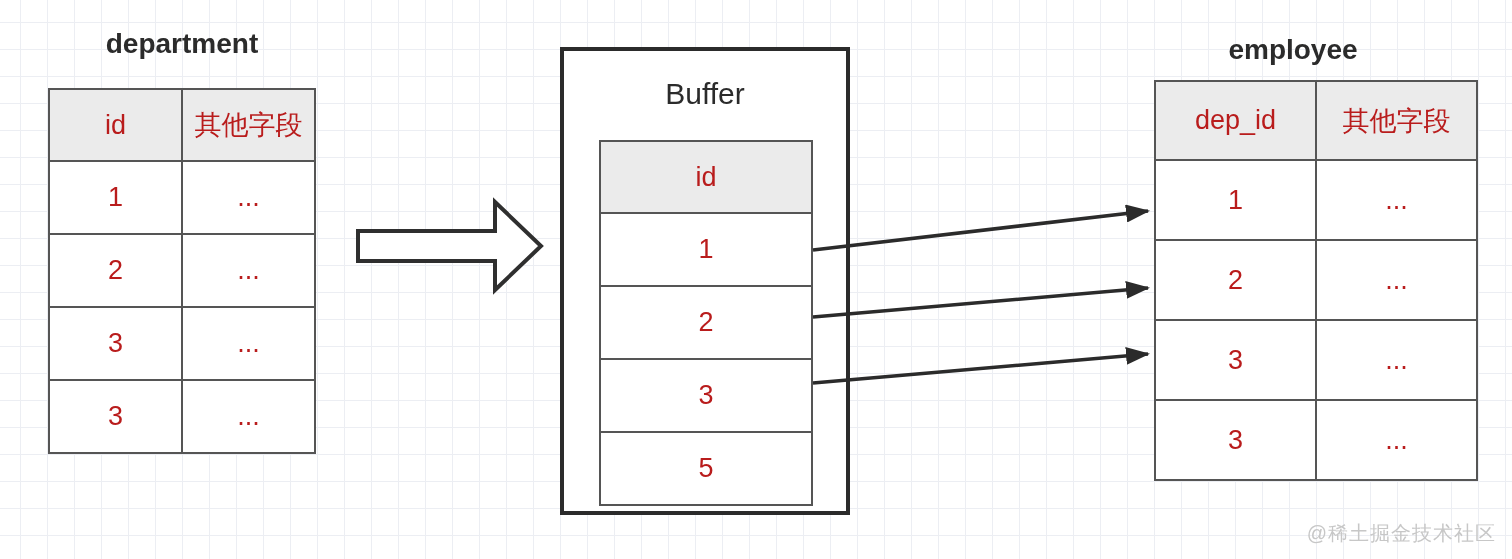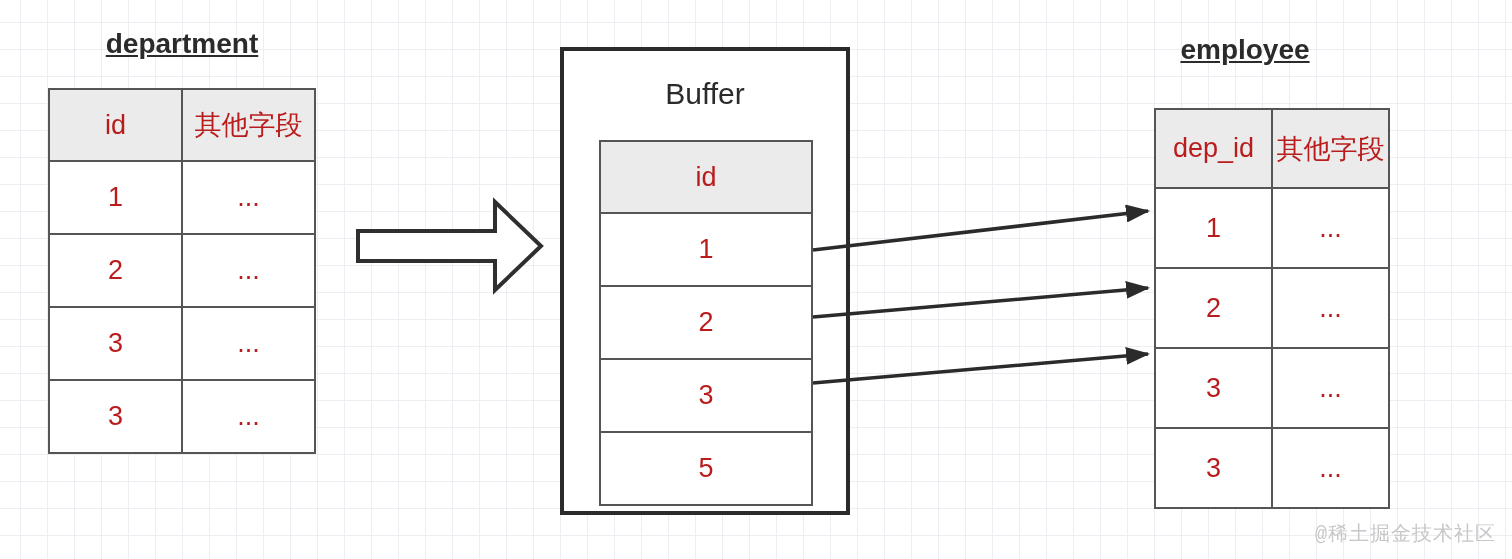--- a/index.html
+++ b/index.html
@@ -14,21 +14,20 @@
       linear-gradient(to bottom,#eceef3 1px,transparent 1px);
     background-size:27px 27px;
     background-position:-7px -5px;
   }
   .table-title{
     position:absolute;
     font-weight:bold;
     font-size:28px;
     color:#2b2b2b;
     text-align:center;
-    text-decoration:underline;
   }
   table.dtable{
     position:absolute;
     border-collapse:collapse;
     table-layout:fixed;
     background:#ffffff;
   }
   table.dtable th, table.dtable td{
     border:2px solid #555555;
     text-align:center;
@@ -42,21 +41,21 @@
     font-size:27px;
   }
   table.dtable td{
     font-size:27px;
   }
   
   #dept-table{left:48px;top:88px;width:268px;}
   #dept-table th{height:70px;}
   #dept-table td{height:71px;}
   
-  #emp-table{left:1154px;top:108px;width:236px;}
+  #emp-table{left:1154px;top:80px;width:324px;}
   #emp-table th{height:77px;}
   #emp-table td{height:78px;}
   
   .buffer-box{
     position:absolute;
     left:560px;top:47px;
     width:290px;height:468px;
     box-sizing:border-box;
     border:4px solid #2b2b2b;
     background:#ffffff;
@@ -86,21 +85,20 @@
     font-weight:bold;
     font-size:21px;
     color:#2b2b2b;
   }
   .watermark{
     position:absolute;
     right:16px;bottom:12px;
     font-size:20px;
     color:#c7c7c7;
     letter-spacing:1px;
-    font-family:Liberation Mono, monospace;
   }
 </style>
 </head>
 <body>
 
 <div class="canvas">
 
   <div class="table-title" style="left:48px;top:28px;width:268px;">department</div>
 
   <table class="dtable" id="dept-table">
@@ -148,21 +146,21 @@
         <tr>
           <td>3</td>
         </tr>
         <tr>
           <td>5</td>
         </tr>
       </tbody>
     </table>
   </div>
 
-  <div class="table-title" style="left:1109px;top:34px;width:272px;">employee</div>
+  <div class="table-title" style="left:1157px;top:34px;width:272px;">employee</div>
 
   <table class="dtable" id="emp-table">
     <thead>
       <tr>
         <th>dep_id</th>
         <th>其他字段</th>
       </tr>
     </thead>
     <tbody>
       <tr>

